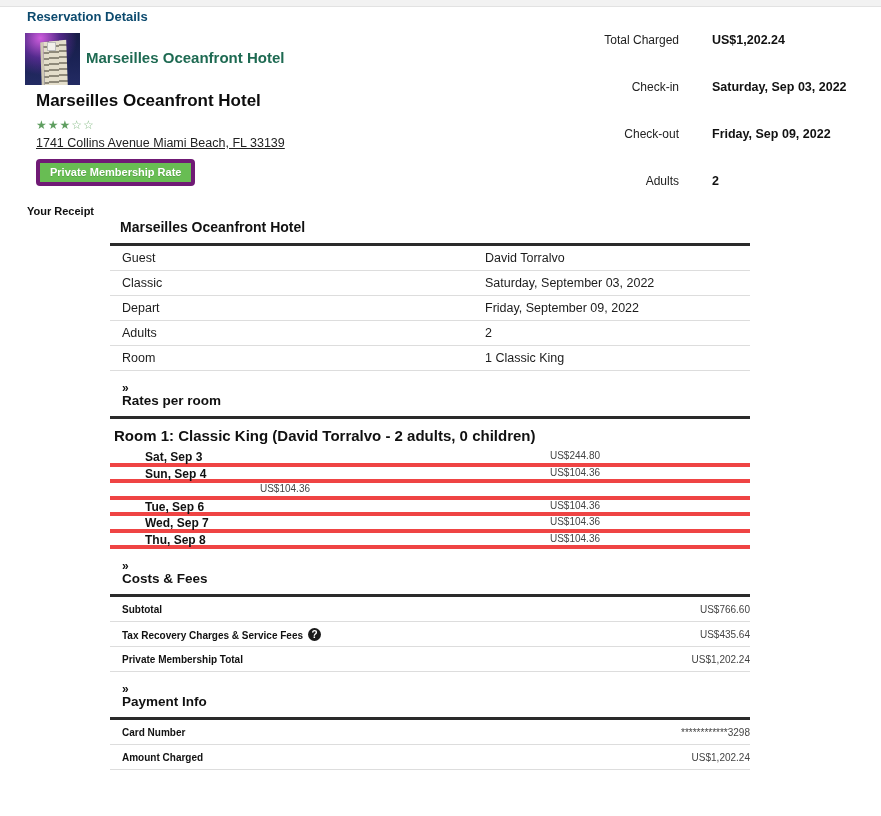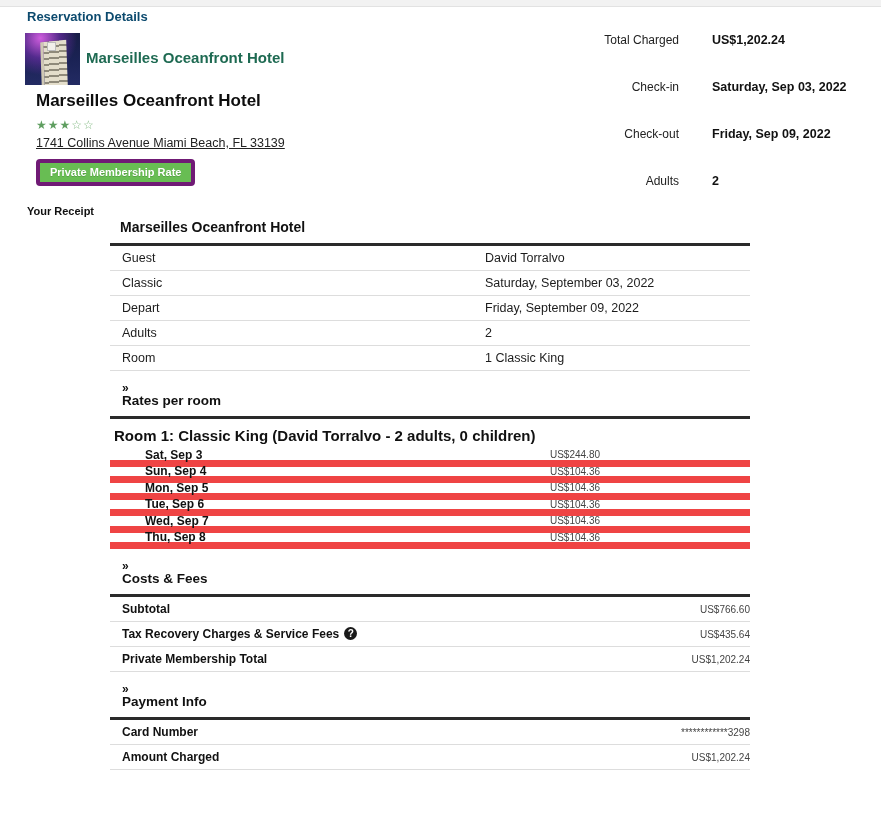--- a/index.html
+++ b/index.html
@@ -67,32 +67,32 @@
   .info-table .row .lbl { width:375px; padding-left:12px; color:#1c1c1c; }
   .info-table .row .val { color:#1c1c1c; }
 
   .section-head { padding:12px 0 2px 12px; }
   .section-head .marker { font-size:12px; font-weight:bold; display:block; line-height:10px; }
   .section-head .stitle { font-size:13.5px; font-weight:bold; display:block; line-height:16px; padding-bottom:5px; }
 
   .room-line { font-size:15px; font-weight:bold; padding:8px 0 6px 4px; }
 
   .rates-table .row {
-    display:flex; align-items:center; height:16.5px;
-    border-bottom:7px solid #ef4444;
+    display:flex; align-items:flex-start; height:16.5px;
+    border-bottom:4px solid #ef4444;
     gap:36px;
   }
   .rates-table .row .day { flex:1; padding-left:35px; font-size:12px; font-weight:bold; }
   .rates-table .row .amt { width:350px; text-align:center; font-size:10px; color:#444; }
 
   .fee-table .row {
     display:flex; align-items:center; height:25px;
     border-bottom:1px solid #ddd;
   }
-  .fee-table .row .lbl { flex:1; padding-left:12px; font-size:12px; font-weight:bold; display:flex; align-items:flex-start; gap:5px; }
+  .fee-table .row .lbl { flex:1; padding-left:12px; font-size:10px; font-weight:bold; display:flex; align-items:flex-end; gap:5px; }
   .fee-table .row .amt { width:350px; text-align:right; font-size:10px; color:#444; }
 
   .help-icon {
     display:inline-block; width:13px; height:13px; border-radius:50%;
     background:#1a1a1a; color:#fff; font-size:10px; font-weight:bold;
     text-align:center; line-height:13px; cursor:pointer;
   }
   .help-icon::before { content:"?"; }
 </style>
 </head>
@@ -169,21 +169,20 @@
     <div class="rates-table">
       <div class="row">
         <div class="day">Sat, Sep 3</div>
         <div class="amt">US$244.80</div>
       </div>
       <div class="row">
         <div class="day">Sun, Sep 4</div>
         <div class="amt">US$104.36</div>
       </div>
       <div class="row">
-        <div class="day">Mon, Sep 5</div>
         <div class="amt">US$104.36</div>
       </div>
       <div class="row">
         <div class="day">Tue, Sep 6</div>
         <div class="amt">US$104.36</div>
       </div>
       <div class="row">
         <div class="day">Wed, Sep 7</div>
         <div class="amt">US$104.36</div>
       </div>

